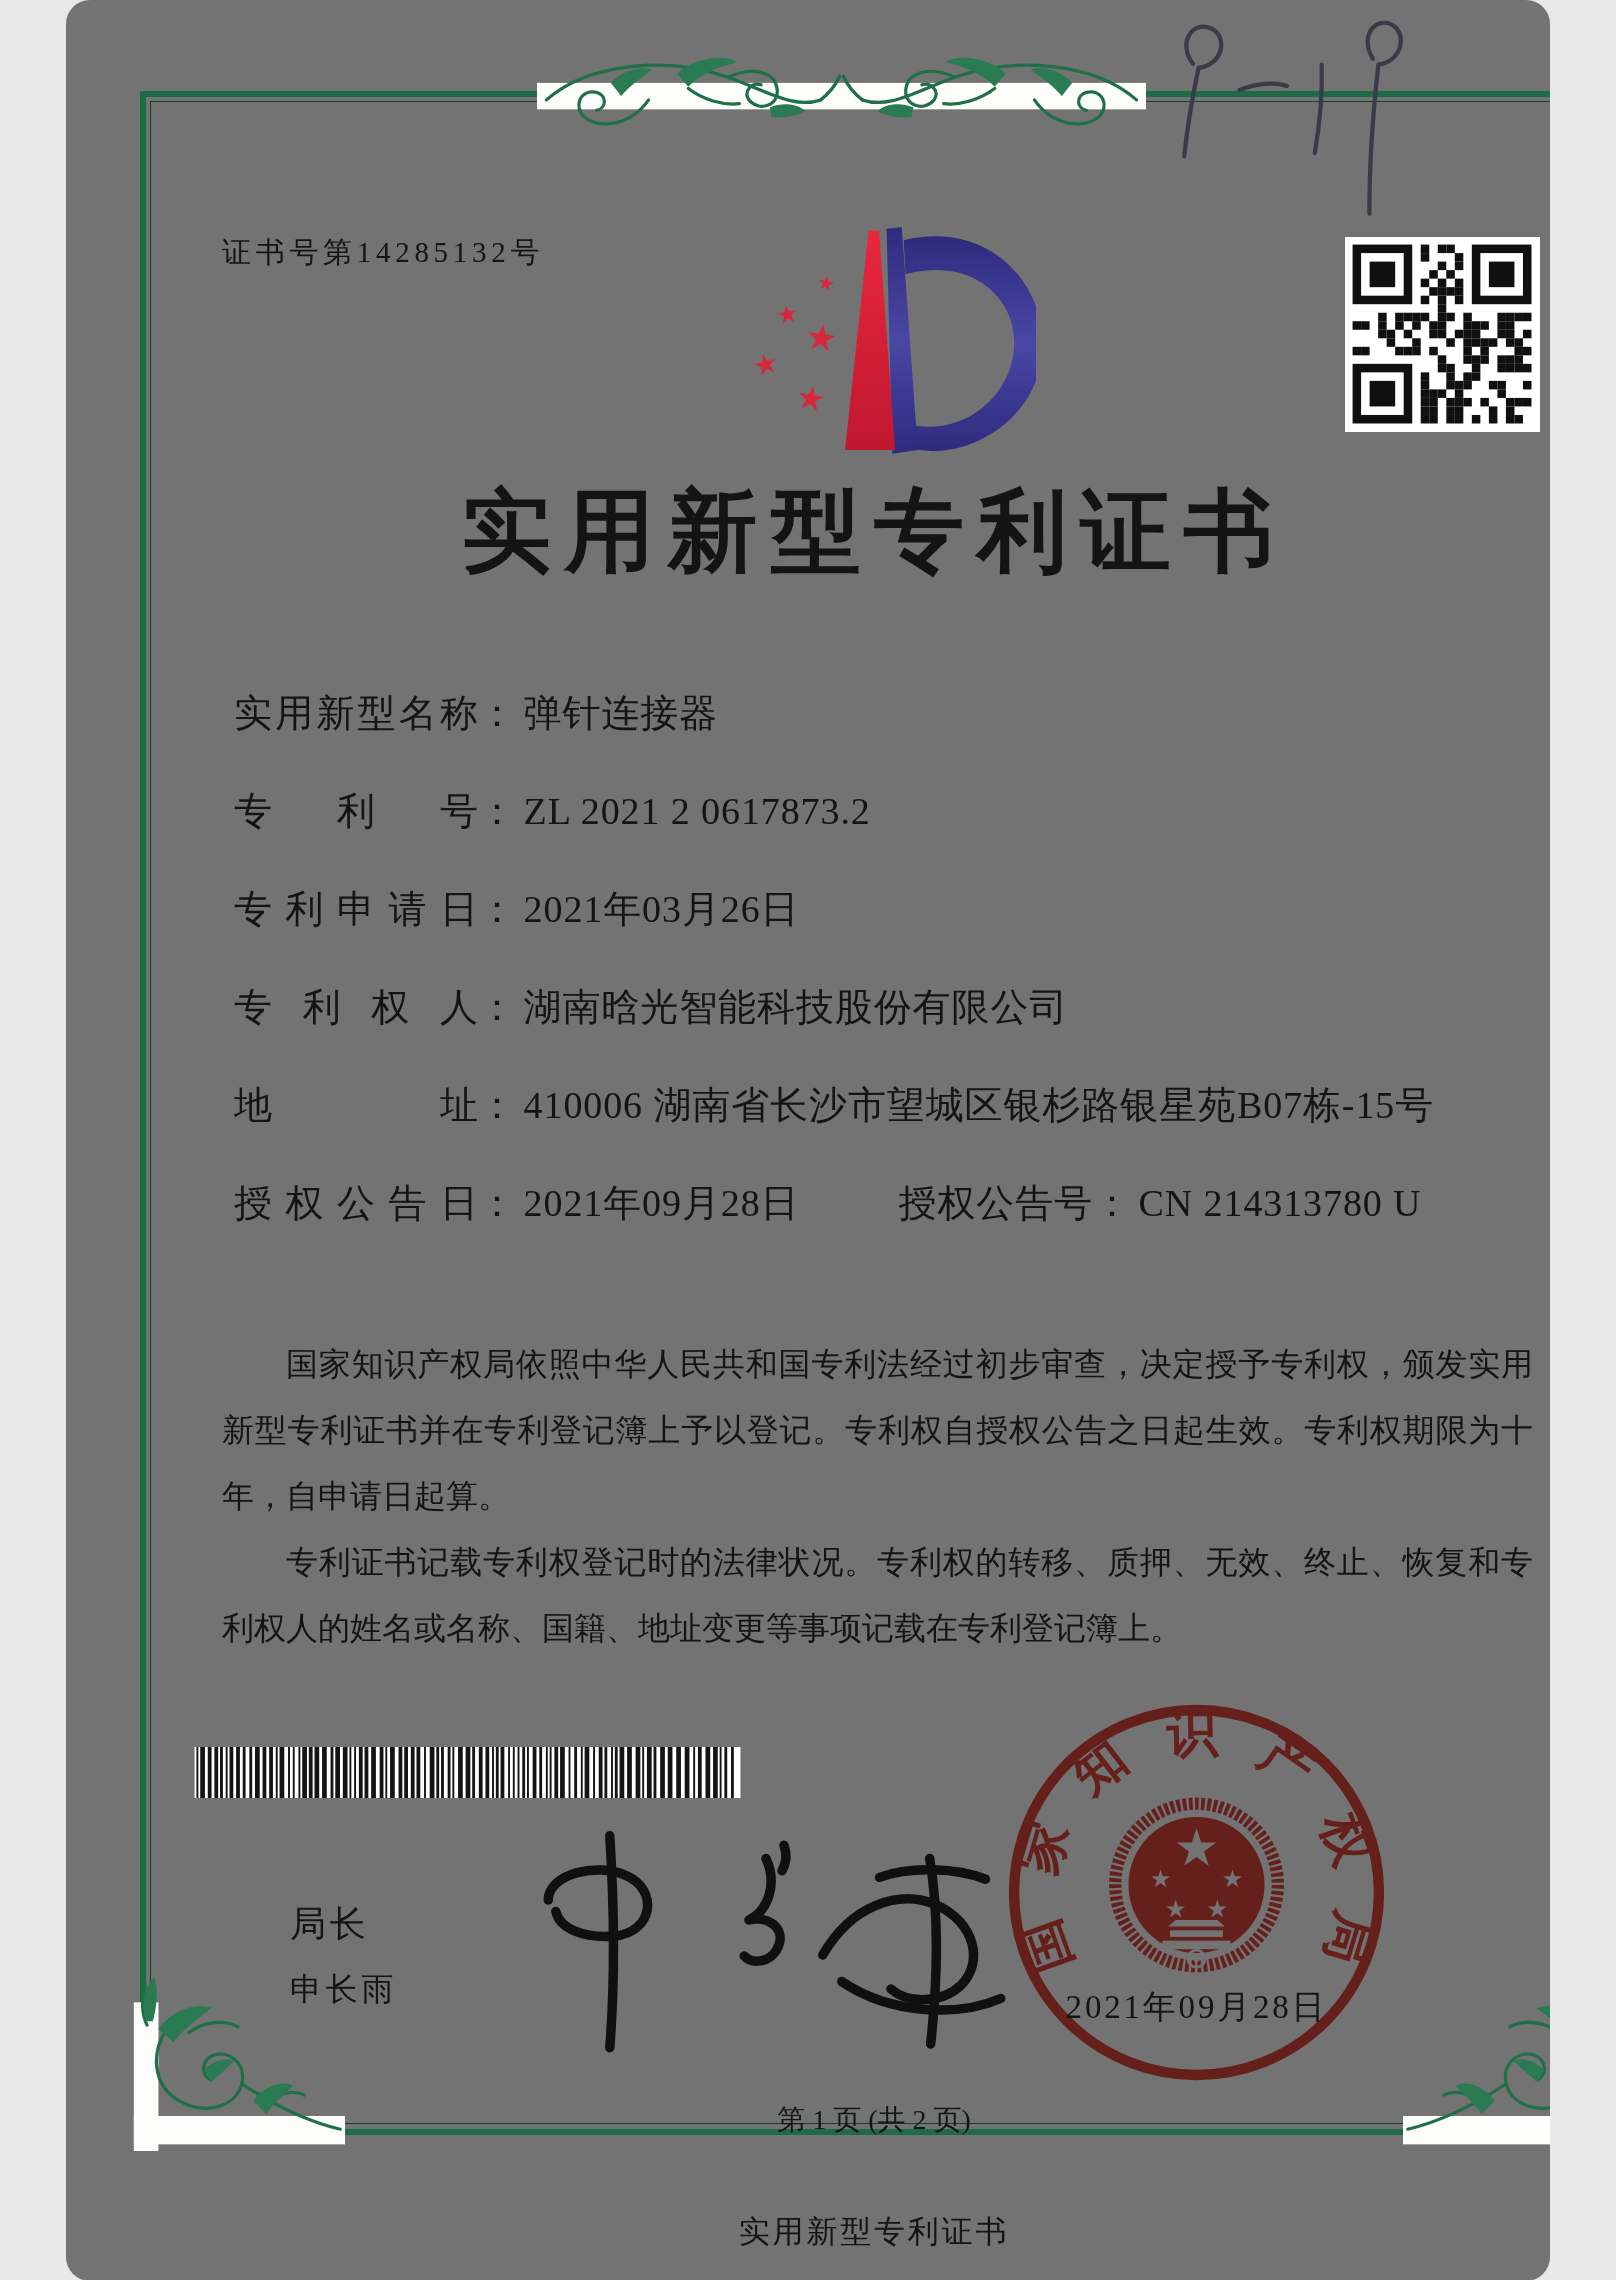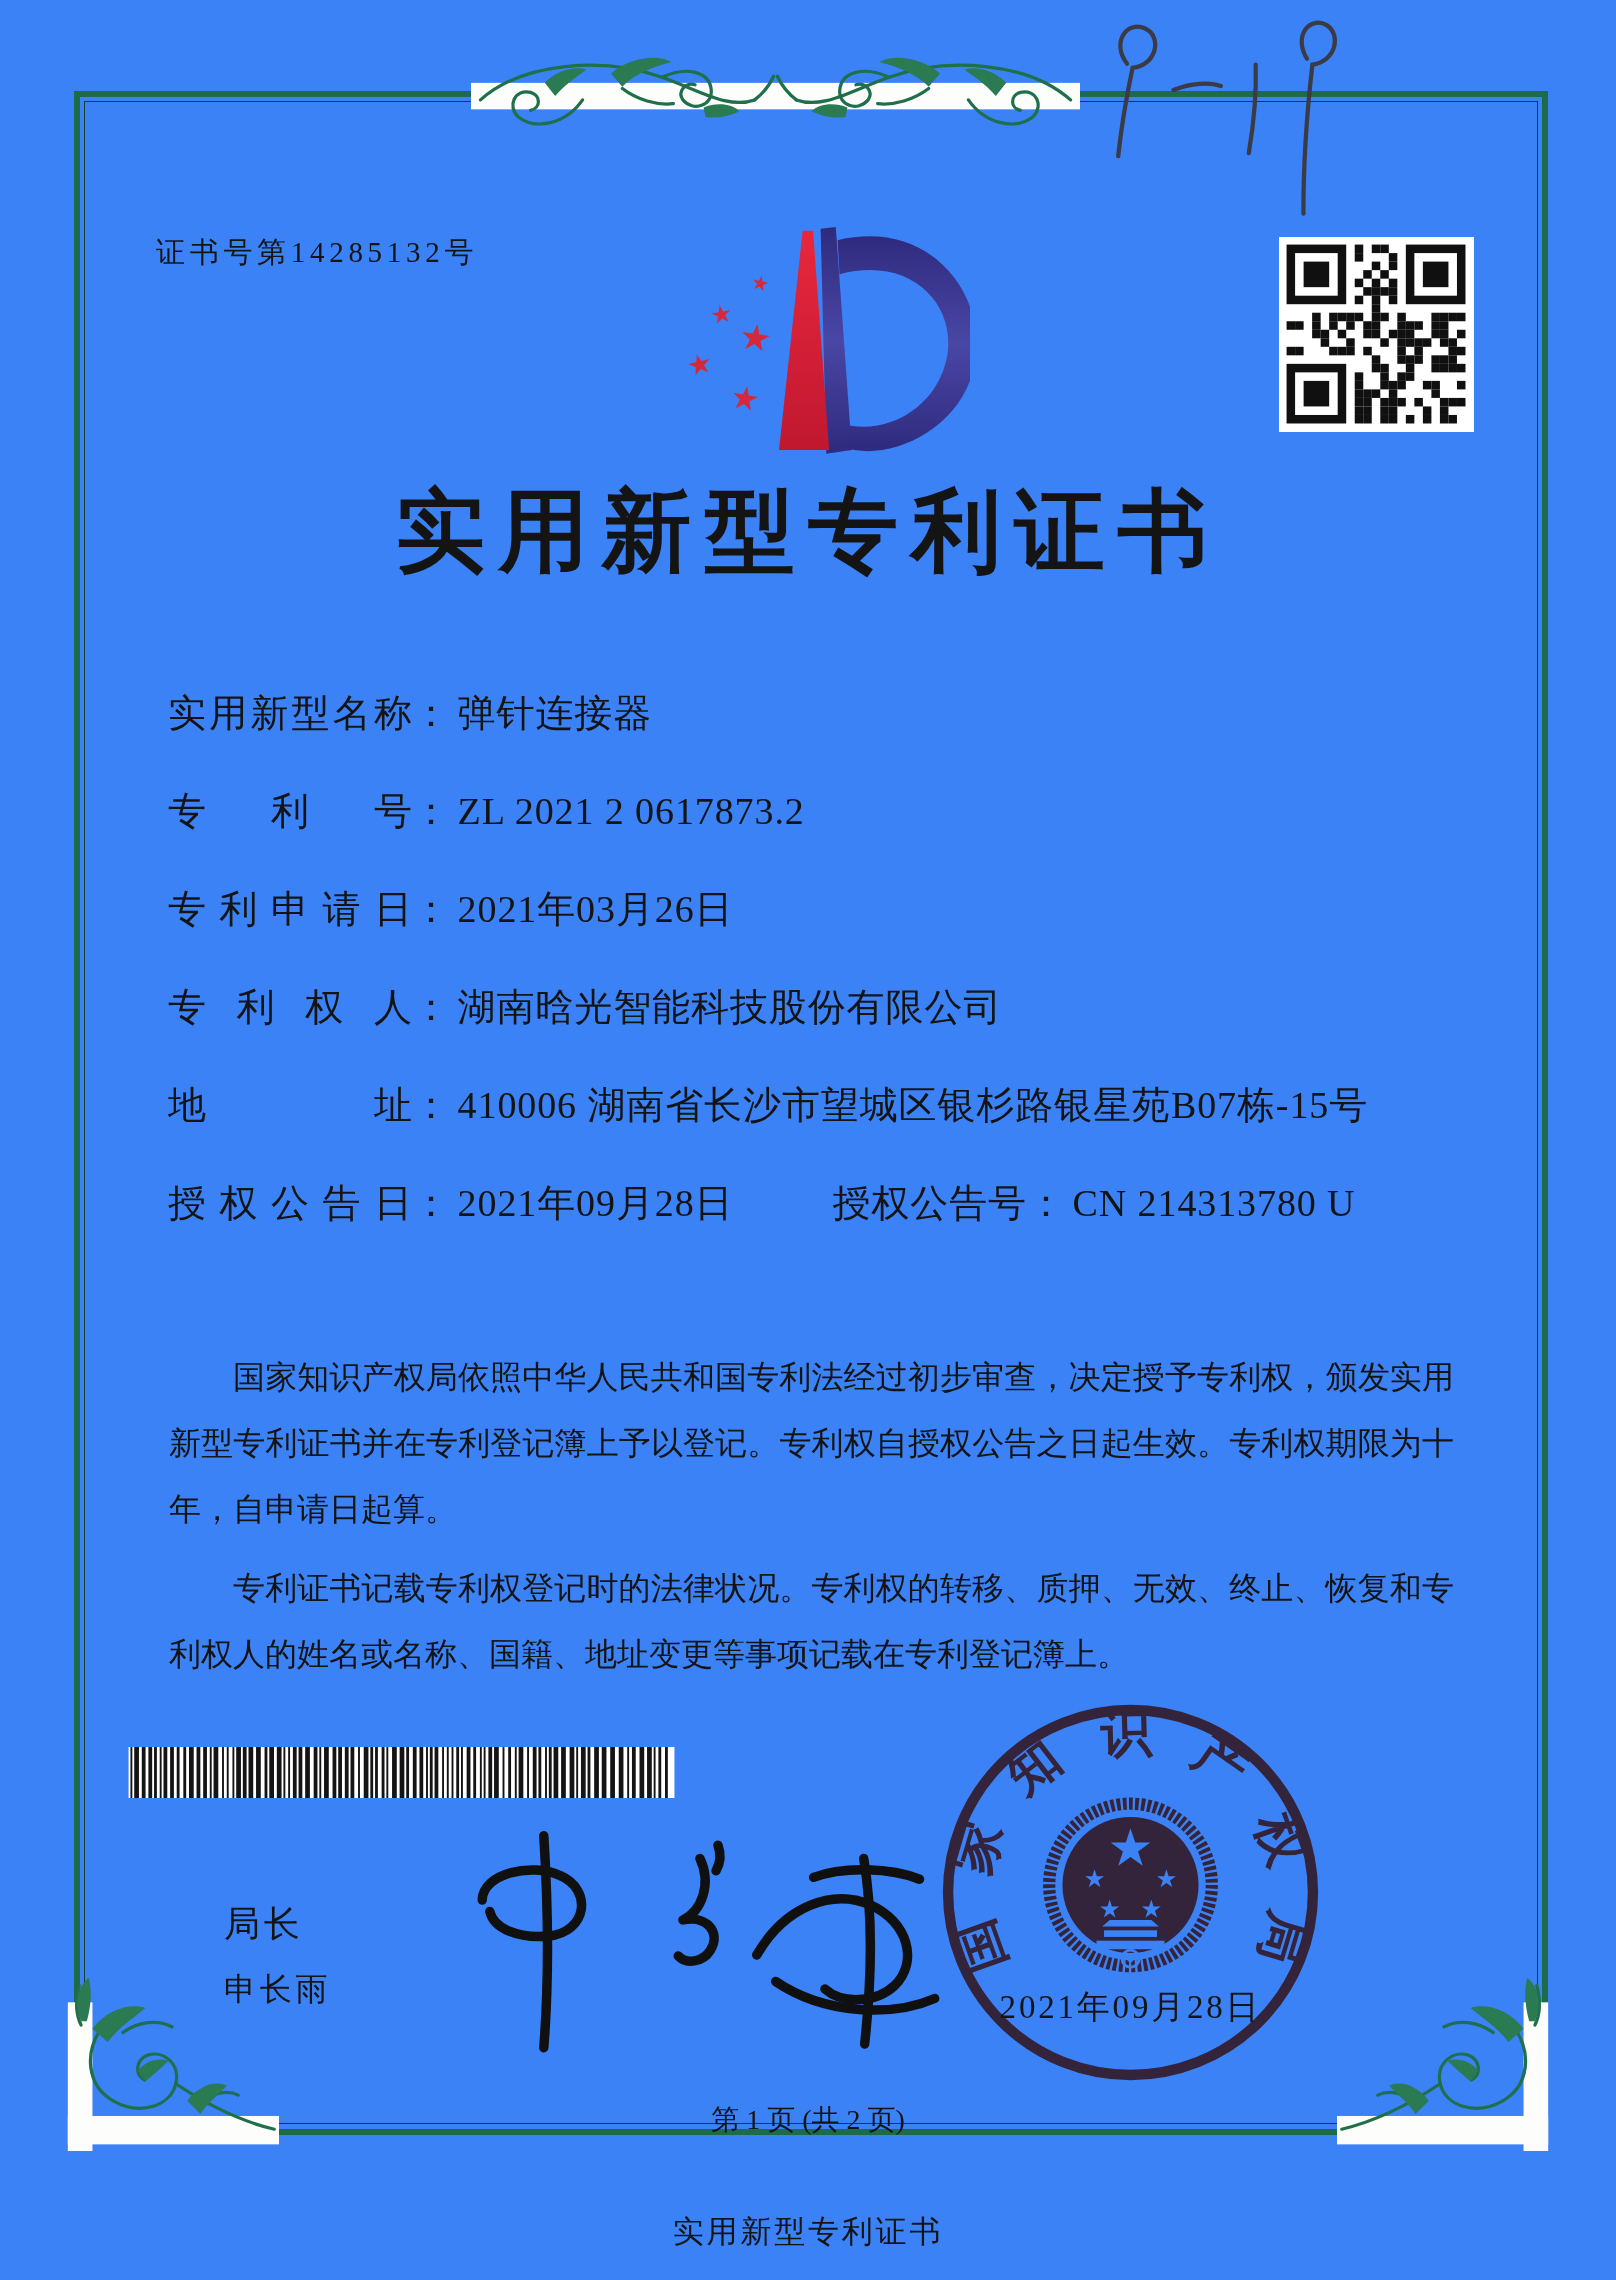--- a/index.html
+++ b/index.html
@@ -5,23 +5,24 @@
   :root{
     --border-green:#1d6b47;
     --inner-line:#14402c;
     --seal-red:#dd3a31;
     --logo-red:#d5283a;
     --logo-blue:#3c3a8e;
     --text:#141414;
   }
   html,body{margin:0;padding:0;background:#e8e8e8;}
   .page{
-    position:relative;width:1616px;height:2281px;margin:0 auto;
-    background:#3b82f6;overflow:hidden;color:var(--text);
+    position:relative;width:1484px;height:2281px;margin:0 auto;
+    background:#737373;overflow:hidden;color:var(--text);
     font-family:"Liberation Serif","DejaVu Serif",serif;
+    border-radius:24px;
   }
   
   .frame-outer{position:absolute;left:74px;top:91px;width:1474px;height:2044px;
     border:6.6px solid var(--border-green);box-sizing:border-box;}
   .frame-inner{position:absolute;left:84px;top:101px;width:1454px;height:2023px;
     border:1.9px solid var(--inner-line);box-sizing:border-box;}
   .orn{position:absolute;}
   
   .cert-no{position:absolute;left:156px;top:233px;font-size:29px;letter-spacing:4.7px;}
   .logo{position:absolute;left:658px;top:225px;}
@@ -31,21 +32,21 @@
   
   .fields{position:absolute;left:168px;top:694px;width:1325px;}
   .frow{height:38px;line-height:38px;font-size:38px;margin-bottom:60px;white-space:nowrap;}
   .flabel{display:inline-block;width:244px;text-align:justify;text-align-last:justify;vertical-align:top;}
   .fcolon{display:inline-block;vertical-align:top;}
   .fvalue{display:inline-block;margin-left:7.6px;vertical-align:top;letter-spacing:0.9px;}
   .grant-second{margin-left:99px;}
   
   .paras{position:absolute;left:156px;top:1331px;width:1311px;font-size:32px;
     line-height:66px;text-align:justify;}
-  .paras p{margin:13px;text-indent:2em;}
+  .paras p{margin:0;text-indent:2em;}
   
   .barcode{position:absolute;left:128px;top:1747px;}
   .director-title{position:absolute;left:224px;top:1900px;font-size:36px;letter-spacing:3.8px;}
   .director-name{position:absolute;left:224px;top:1968px;font-size:32px;letter-spacing:3.8px;}
   .signature{position:absolute;left:416px;top:1809px;z-index:3;}
   .seal{position:absolute;left:932px;top:1694px;z-index:4;mix-blend-mode:multiply;opacity:.94;}
   .seal-date{position:absolute;left:932px;top:1985px;width:397px;text-align:center;
     font-size:33px;letter-spacing:2.8px;color:#151515;z-index:5;}
   .page-info{position:absolute;left:0;top:2101px;width:1616px;text-align:center;font-size:28px;}
   .footer-note{position:absolute;left:0;top:2211px;width:1616px;text-align:center;font-size:31px;letter-spacing:2.8px;}

